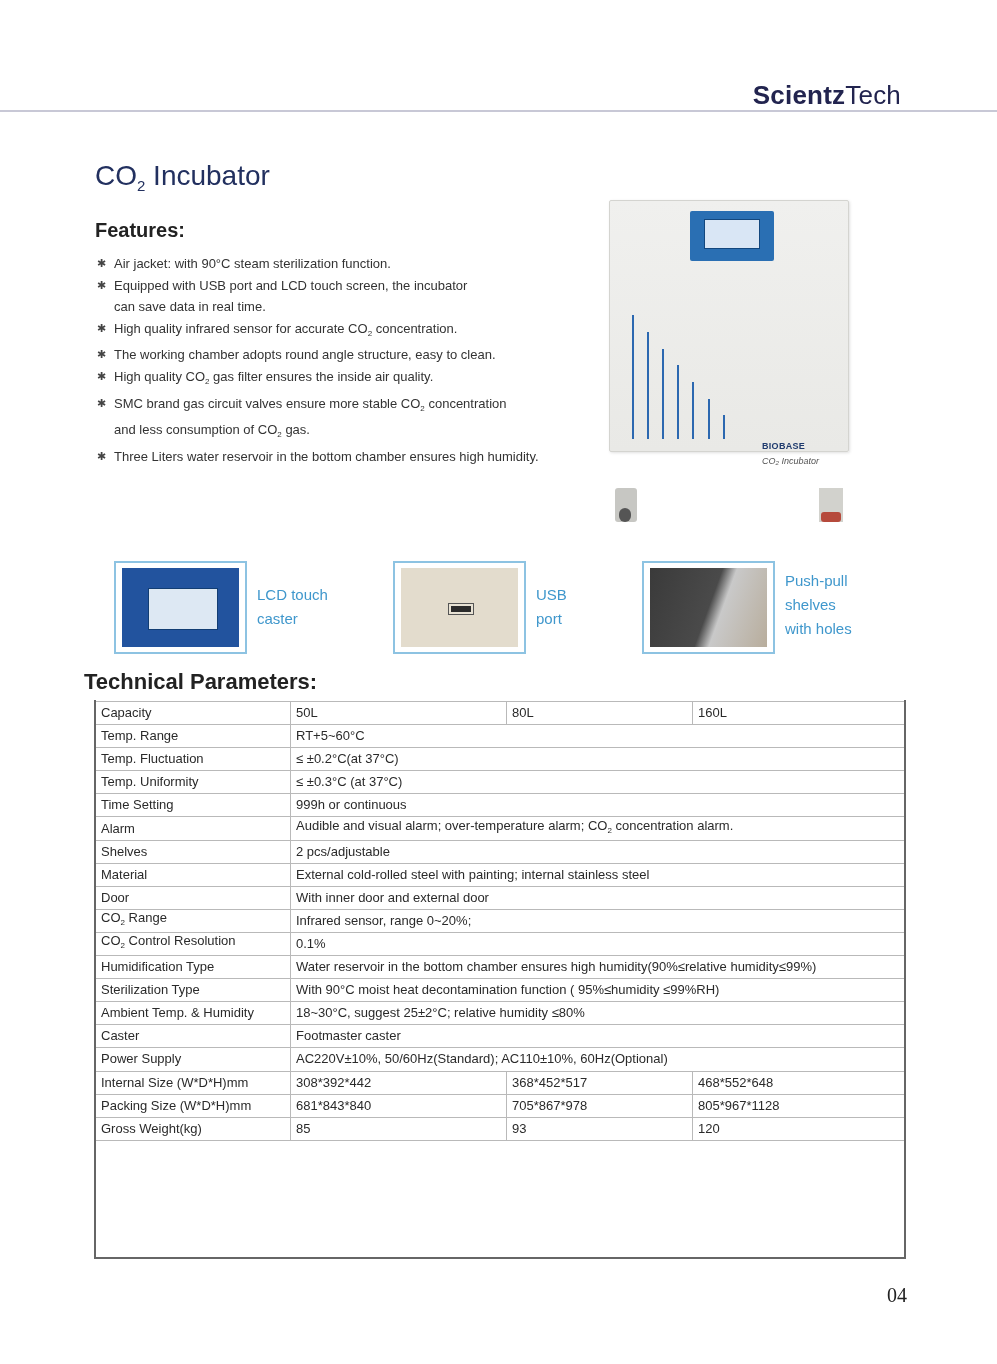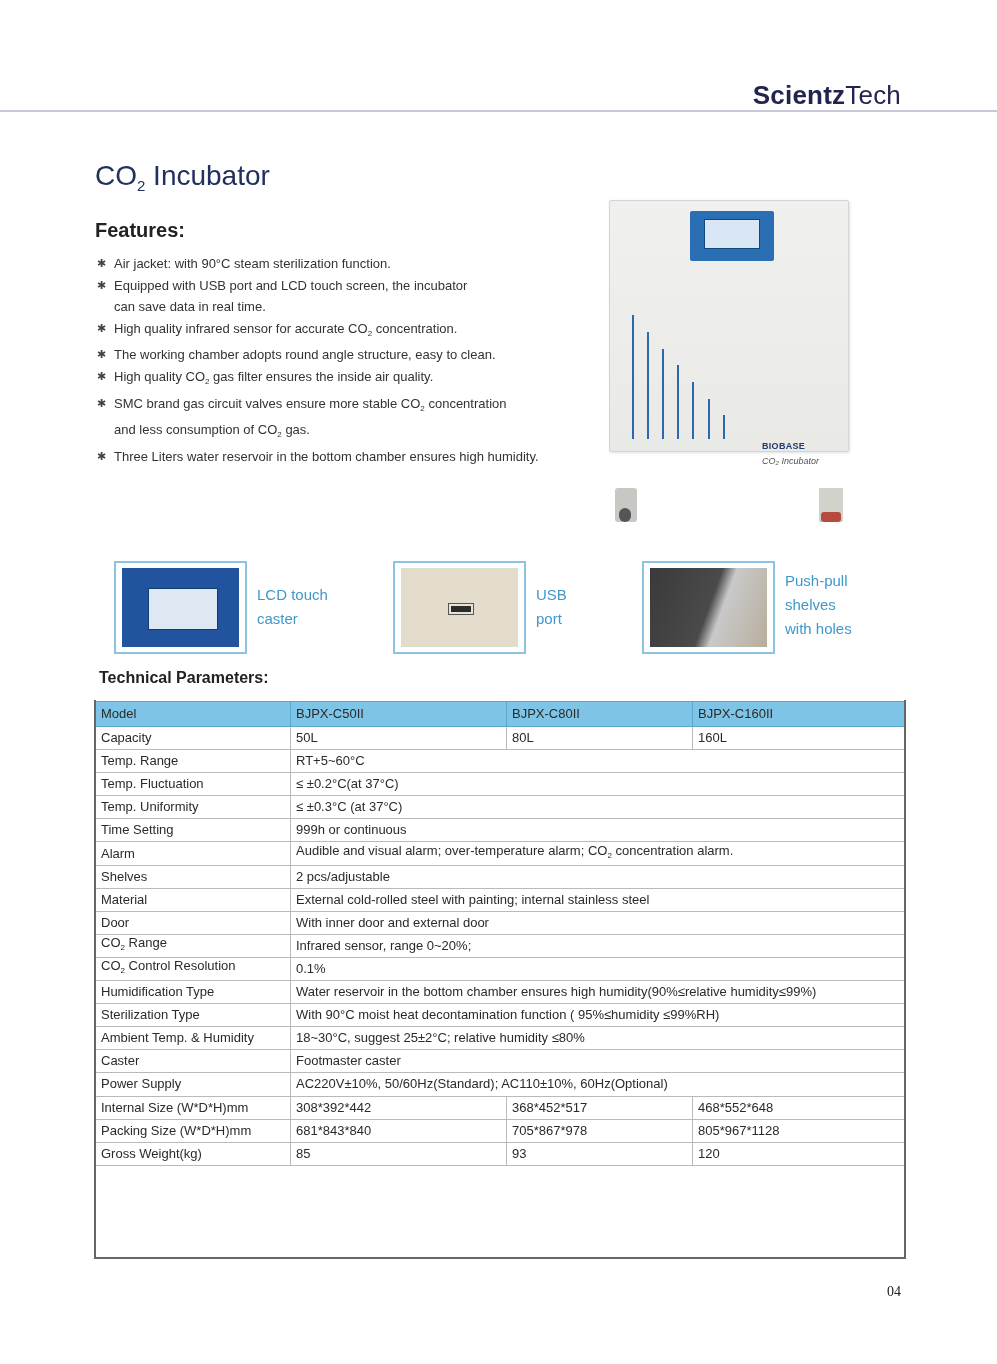--- a/index.html
+++ b/index.html
@@ -36,32 +36,32 @@
   
   .thumb { position: absolute; top: 561px; width: 133px; height: 93px; border: 2px solid #8dc3e2; background: #fff; }
   .thumb .img { position: absolute; left: 6px; top: 5px; right: 6px; bottom: 5px; }
   .thumb-lcd .img { background: #22539e; }
   .thumb-lcd .img .s { position: absolute; left: 26px; top: 20px; width: 70px; height: 42px; background: #dde8f3; border: 1px solid #123d73; }
   .thumb-usb .img { background: #e3dccd; }
   .thumb-usb .img .port { position: absolute; left: 48px; top: 36px; width: 24px; height: 10px; background: #2b2b2b; border: 2px solid #e8e2d4; outline: 1px solid #555; }
   .thumb-shelf .img { background: linear-gradient(110deg,#3a3a3a 0%,#4a4a4a 50%,#c9c9c9 60%,#b8ad9c 100%); }
   .thumb-label { position: absolute; font-size: 15px; line-height: 24px; color: #3f97cc; }
 
-  .tech-h { position: absolute; top: 669px; left: 99px; font-size: 16px; color: #222; }
+  .tech-h { position: absolute; top: 669px; left: 84px; font-size: 22px; color: #222; }
 
   table.spec { position: absolute; top: 701px; left: 95px; width: 810px; border-collapse: collapse; font-size: 13px; color: #2a2a2a; }
   table.spec td { border: 1px solid #b9b9b9; height: 23.1px; padding: 0 5px; white-space: nowrap; line-height: 14px; }
   table.spec td.k { width: 195px; }
   table.spec td.c1 { width: 216px; }
   table.spec td.c2 { width: 186px; }
   table.spec tr.hdr td { background: #7ec4e6; border-color: #5aa6cf; height: 25px; }
   table.spec sub { font-size: 8px; vertical-align: -3px; }
   .tbl-frame { position: absolute; top: 700px; left: 94px; width: 812px; height: 559px; border-left: 2px solid #666; border-right: 2px solid #666; border-bottom: 2px solid #666; pointer-events: none; }
 
-  .page-num { position: absolute; top: 1284px; left: 887px; font-family: "Liberation Serif", serif; font-size: 14px; color: #222; }
+  .page-num { position: absolute; top: 1284px; left: 887px; font-family: "Liberation Serif", serif; font-size: 20px; color: #222; }
 </style>
 </head>
 <body>
 
 <div class="brand"><b>Scientz</b><span class="light">Tech</span></div>
 <div class="top-rule"></div>
 
 <h1 class="title"><span>CO</span><sub>2</sub><span> Incubator</span></h1>
 
 <h2 class="features-h">Features:</h2>
@@ -120,26 +120,20 @@
 <div class="thumb-label" style="left:785px;top:569px">
   <div>Push-pull</div>
   <div>shelves</div>
   <div>with holes</div>
 </div>
 
 <h2 class="tech-h">Technical Parameters:</h2>
 
 <table class="spec">
   <tbody>
-      <tr class="hdr">
-    <td class="k">Model</td>
-    <td class="c1">BJPX-C50II</td>
-    <td class="c2">BJPX-C80II</td>
-    <td>BJPX-C160II</td>
-  </tr>
   <tr>
     <td class="k">Capacity</td>
     <td class="c1">50L</td>
     <td class="c2">80L</td>
     <td>160L</td>
   </tr>
   <tr>
         <td class="k">Temp. Range</td>
         <td colspan="3">RT+5~60°C</td>
       </tr>

